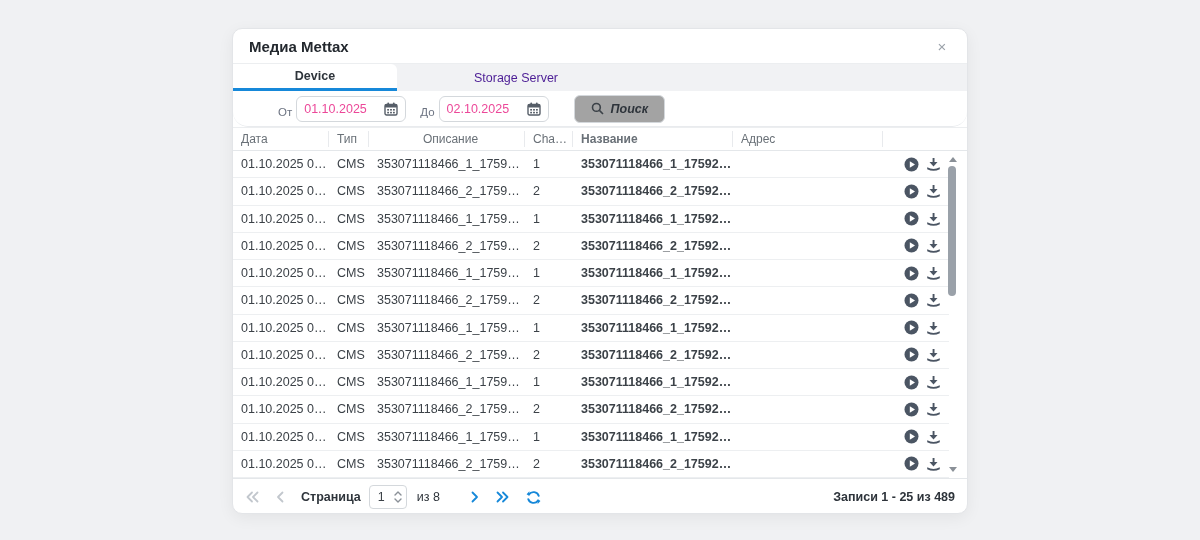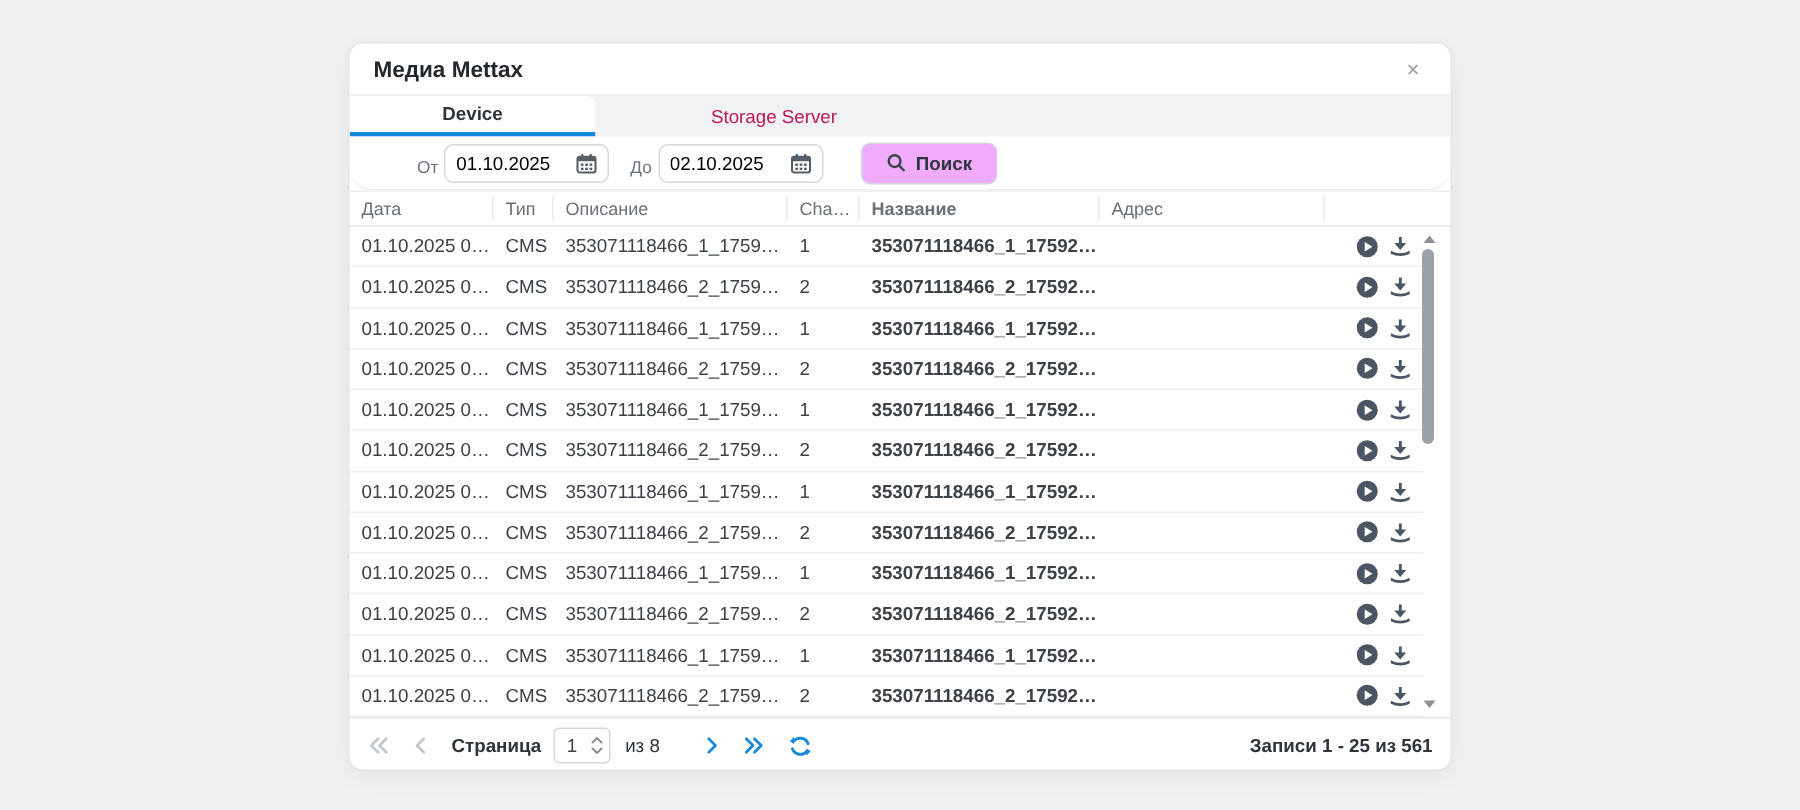--- a/index.html
+++ b/index.html
@@ -43,52 +43,53 @@
   .tab {
     display:flex; align-items:center; justify-content:center;
     font-size:12.5px; cursor:pointer;
   }
   .tab.active {
     width:164px; background:#fff; color:#2e343b; font-weight:700;
     border-bottom:3px solid #1688d9;
     border-top-right-radius:6px;
   }
   .tab.inactive {
-    width:190px; color:#be185d; font-weight:400;
+    width:190px; color:#4c1d95; font-weight:400;
   }
   
   .filterbar {
     height:36px; flex:none;
     display:flex; align-items:center;
     border-bottom:1px solid #e9ebee;
     padding-left:45px;
     border-radius:15px;
   }
   .filter-label { font-size:11.5px; color:#6b7280; margin-right:4px; position:relative; top:3px; }
   .date-field {
     width:110px; height:26px;
     border:1px solid #d4d8dc; border-radius:6px;
     background:#fff;
     display:flex; align-items:center;
     padding:0 7px;
     margin-right:14px;
   }
   .date-field input {
-    border:none; outline:none; width:76px; font-size:12.5px; color:#000000;
+    border:none; outline:none; width:76px; font-size:12.5px; color:#ec4899;
     font-family:"Liberation Sans", sans-serif; background:transparent;
   }
   .date-field .cal { margin-left:auto; cursor:pointer; display:flex; }
   .search-btn {
     height:28px; margin-left:11px;
-    border:1px solid #d4d8dc; border-radius:6px; background:#f0abfc;
+    border:1px solid #d4d8dc; border-radius:6px; background:#a3a3a3;
     display:flex; align-items:center; gap:7px;
     padding:0 16px;
     font-size:12.5px; font-weight:700; color:#2e343b;
     cursor:pointer;
     font-family:"Liberation Sans", sans-serif;
+    font-style:italic;
   }
   
   .table-wrap { position:relative; flex:1; display:flex; flex-direction:column; }
   .thead {
     height:24px; flex:none;
     display:flex; align-items:center;
     border-top:1px solid #eceef0;
     border-bottom:1px solid #e4e7ea;
     font-size:12px; color:#697077;
   }
@@ -100,21 +101,21 @@
     border-bottom:1px solid #edeff1;
     font-size:12.5px; color:#3c4248;
   }
   .cell {
     padding-left:8px;
     white-space:nowrap; overflow:hidden; text-overflow:ellipsis;
     flex:none;
   }
   .col-date    { width:96px; }
   .col-type    { width:40px; }
-  .col-desc    { width:156px; }
+  .col-desc    { width:156px;text-align:center; }
   .col-channel { width:48px; }
   .col-name    { width:160px;font-weight:bold; }
   .col-addr    { width:150px; }
   .col-actions { width:66px; display:flex; justify-content:flex-end; gap:7px; padding-right:8px; overflow:visible; }
   .thead .col-actions { border-right:none; }
   .act-icon { cursor:pointer; display:flex; align-items:center; }
   
   .vscroll {
     position:absolute; top:26px; bottom:0; right:10px; width:10px;
   }
@@ -585,15 +586,15 @@
           <g stroke="#1688d9" stroke-width="2" fill="none" stroke-linecap="round">
             <path d="M13.6 6.2 A6 6 0 0 0 3.2 4.6"></path>
             <path d="M2.4 9.8 A6 6 0 0 0 12.8 11.4"></path>
           </g>
           <g fill="#1688d9">
             <polygon points="3.6,1.2 3.6,6.4 0.6,4.4"></polygon>
             <polygon points="12.4,14.8 12.4,9.6 15.4,11.6"></polygon>
           </g>
         </svg>
     </span>
-    <span class="records">Записи 1 - 25 из 561</span>
+    <span class="records">Записи 1 - 25 из 489</span>
   </div>
 </div>
 
 </body></html>

